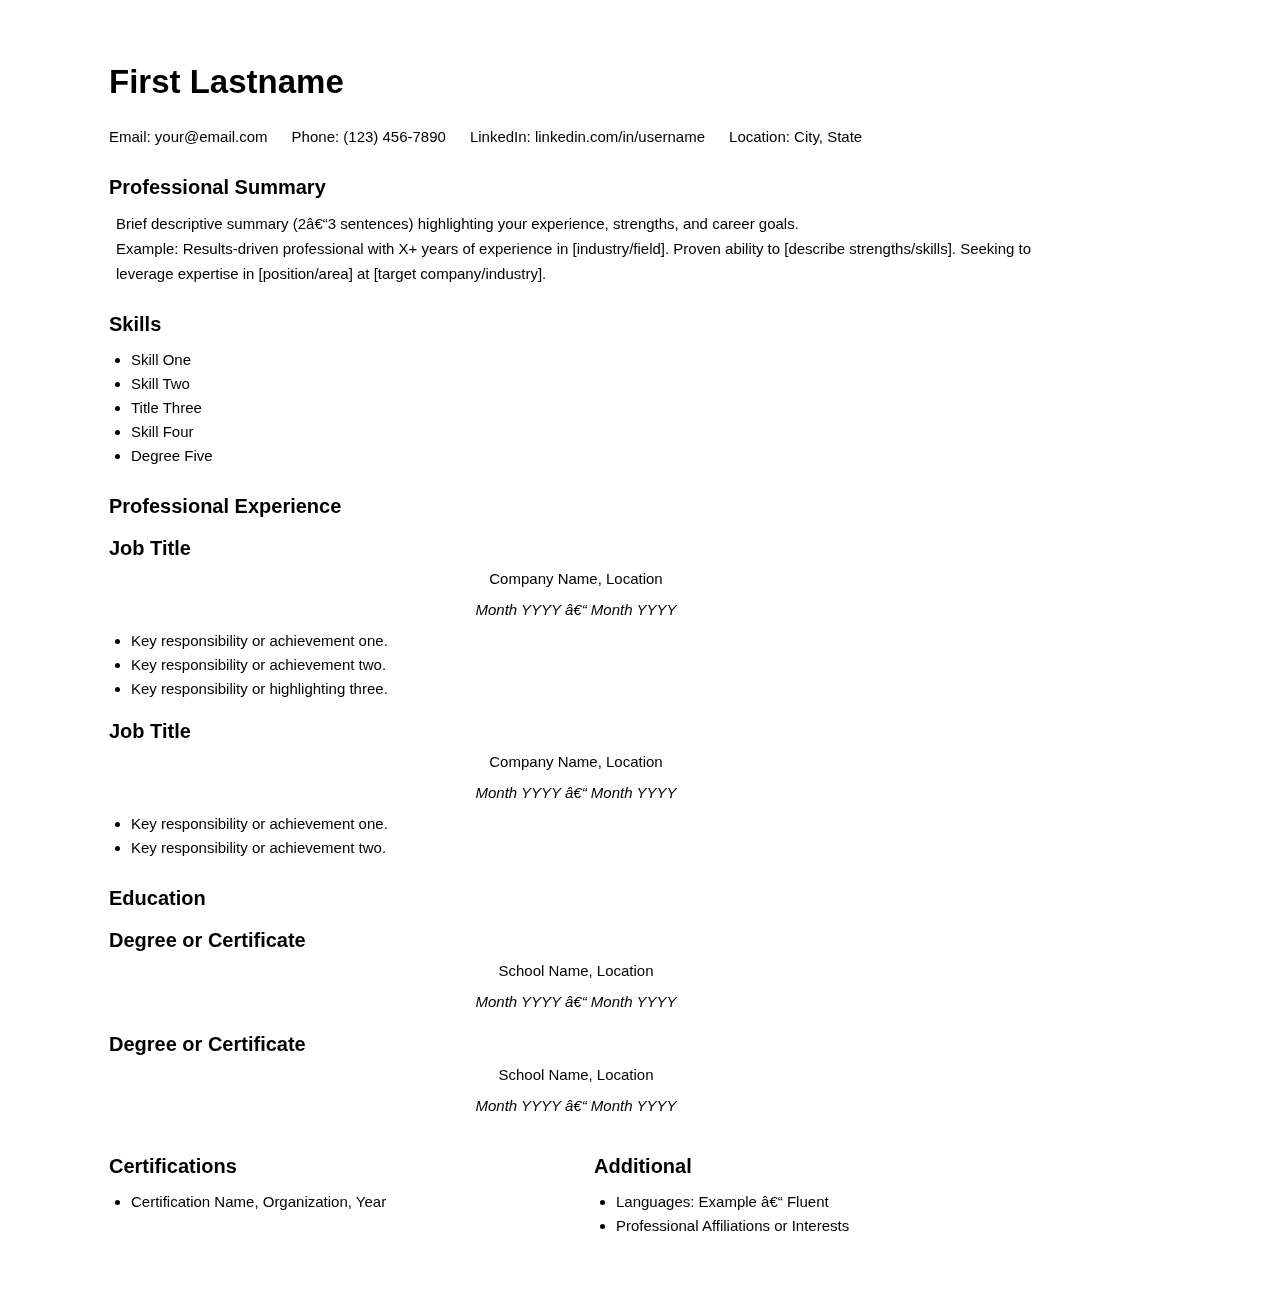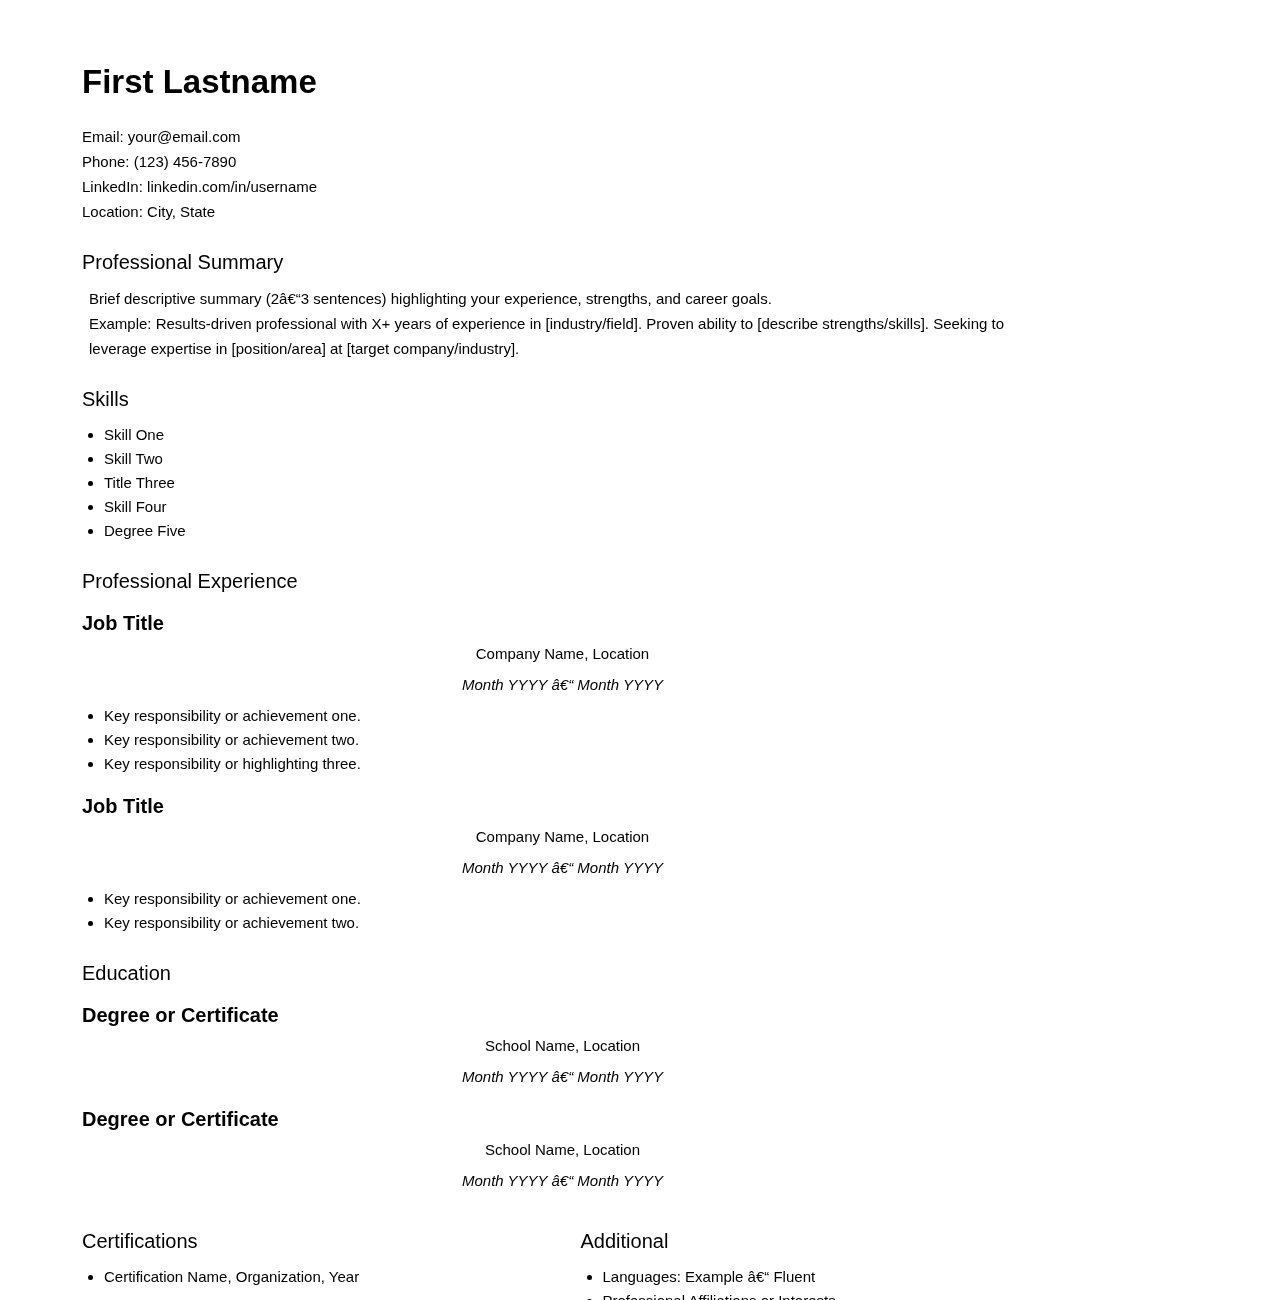--- a/index.html
+++ b/index.html
@@ -12,40 +12,39 @@
     height: 1300px;
     color: #000000;
     font-family: "Liberation Sans", sans-serif;
     font-size: 15px;
     overflow: hidden;
   }
   .page {
     box-sizing: border-box;
     width: 1129px;
     height: 1300px;
-    padding: 62px 86px 40px 82px;
+    padding: 62px 86px 40px 109px;
   }
   h1 {
     font-size: 33px;
     line-height: 40px;
     font-weight: 700;
     margin: 0 0 22px 0;
   }
   .contact {
     display: flex;
     flex-wrap: wrap;
     gap: 0 24px;
     line-height: 25px;
     font-size: 15px;
-    flex-direction: column;
   }
   h2 {
     font-size: 20px;
     line-height: 24px;
-    font-weight: 400;
+    font-weight: 700;
     margin: 26px 0 12px 0;
   }
   h3 {
     font-size: 20px;
     line-height: 24px;
     font-weight: 700;
     margin: 18px 0 0 0;
   }
   p {
     margin: 7px;

